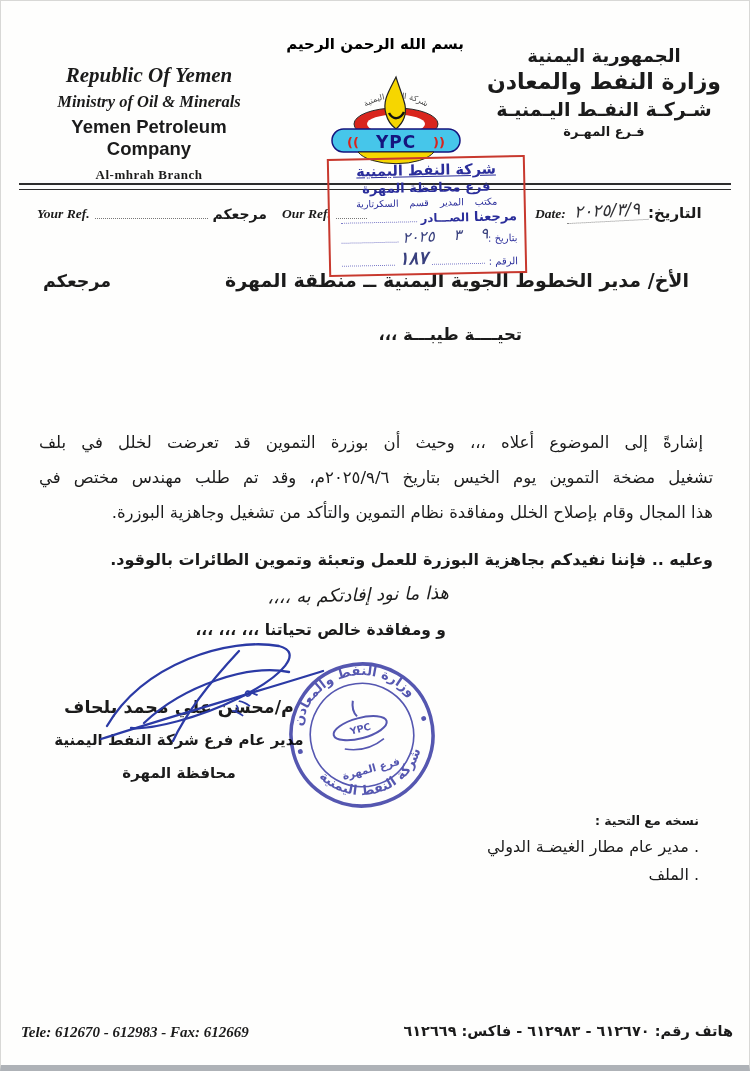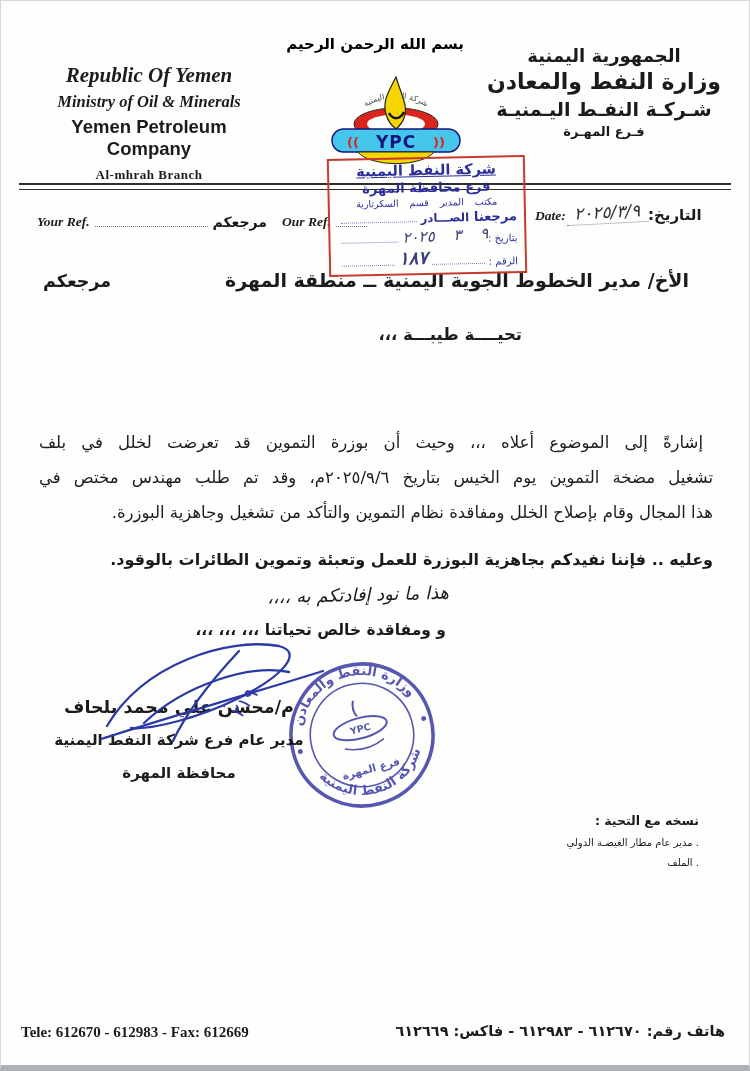--- a/index.html
+++ b/index.html
@@ -41,21 +41,21 @@
   .strow .lbl-big{font-size:13px;font-weight:bold;white-space:nowrap;}
   .strow .fill{flex:1;border-bottom:1px dotted #7c7cc8;margin:0 4px 3px;height:8px;}
   .hand{font-style:italic;color:#39407e;}
   .hand-date-stamp{font-size:15px;word-spacing:14px;transform:rotate(-2deg);white-space:nowrap;}
   .hand-num-stamp{font-size:18px;font-weight:bold;transform:rotate(-1deg);}
 
   
   .ref-your{left:36px;top:205px;width:230px;display:flex;align-items:flex-end;}
   .ref-our{left:281px;top:205px;width:90px;display:flex;align-items:flex-end;}
   .ref-date{right:14px;top:199px;width:200px;display:flex;align-items:flex-end;}
-  .ref-label{font-family:"Liberation Serif",serif;font-style:italic;font-weight:bold;font-size:13.5px;white-space:nowrap;margin-top:8px;}
+  .ref-label{font-family:"Liberation Serif",serif;font-style:italic;font-weight:bold;font-size:13.5px;white-space:nowrap;}
   .ref-ar{font-weight:bold;font-size:14px;white-space:nowrap;direction:rtl;text-align:center;}
   .dots{flex:1;border-bottom:1.5px dotted #777;margin:0 5px 3px;height:8px;}
   .hand-date{direction:ltr;font-style:italic;font-size:17px;color:#2f2f33;transform:rotate(-3deg);border-bottom:1.5px dotted #888;padding:0 8px 1px;white-space:nowrap;}
 
   
   .addressee-row{left:42px;right:60px;top:268px;display:flex;direction:rtl;justify-content:space-between;align-items:baseline;}
   .addressee{font-size:19px;font-weight:bold;}
   .honorific{font-size:17.5px;font-weight:bold;}
   .greeting{right:227px;top:324px;font-size:16.5px;font-weight:bold;}
   .subject-row{right:152px;top:366px;}
@@ -76,25 +76,25 @@
   .signature-svg{left:88px;top:630px;z-index:4;}
   .sign-block{left:42px;top:696px;width:272px;text-align:center;z-index:2;}
   .sig-name{font-size:17.5px;font-weight:bold;}
   .sig-title{font-size:15px;font-weight:bold;margin-top:14px;}
   .sig-region{font-size:15px;font-weight:bold;margin-top:15px;}
   .round-stamp{left:281px;top:658px;z-index:5;opacity:.88;mix-blend-mode:multiply;}
 
   
   .cc{right:50px;top:812px;text-align:right;}
   .cc-head{font-size:12.5px;font-weight:bold;}
-  .cc-item{font-size:10px;margin-top:9px;}
-
-  
-  .footer-ar{right:24px;top:1022px;font-size:14.5px;font-weight:bold;text-align:right;}
-  .footer-en{left:20px;top:1023px;font-family:"Liberation Serif",serif;font-weight:bold;font-size:15px;}
+  .cc-item{font-size:16px;margin-top:9px;}
+
+  
+  .footer-ar{right:16px;top:1022px;font-size:14.5px;font-weight:bold;text-align:right;}
+  .footer-en{left:20px;top:1023px;font-family:"Liberation Serif",serif;font-style:italic;font-weight:bold;font-size:15px;}
 </style>
 </head>
 <body>
 
 <div class="page">
 
   <div class="abs bismillah ar">بسم الله الرحمن الرحيم</div>
 
   <div class="abs lh-left">
     <div class="l1">Republic Of Yemen</div>

